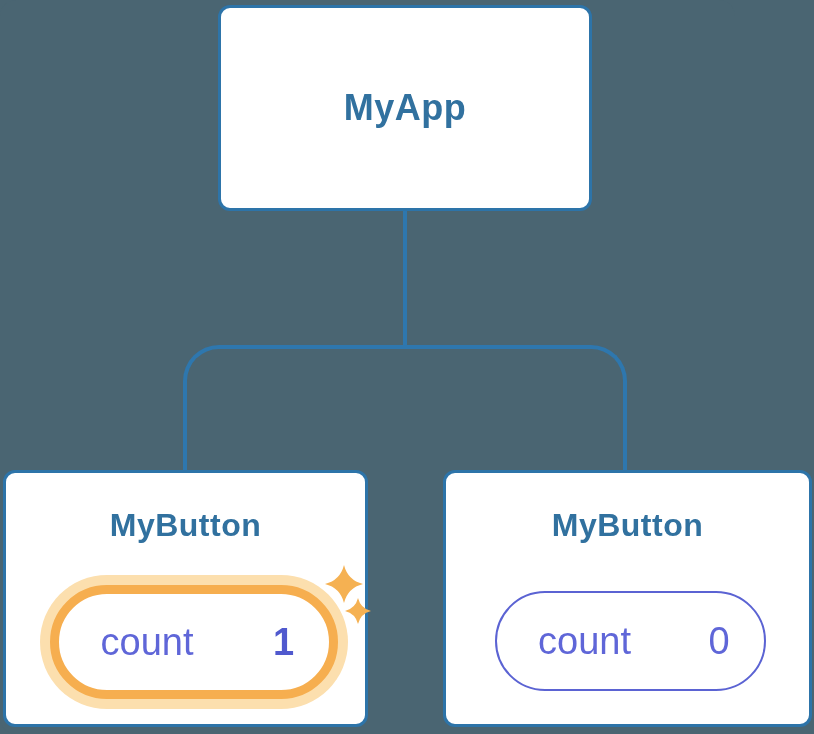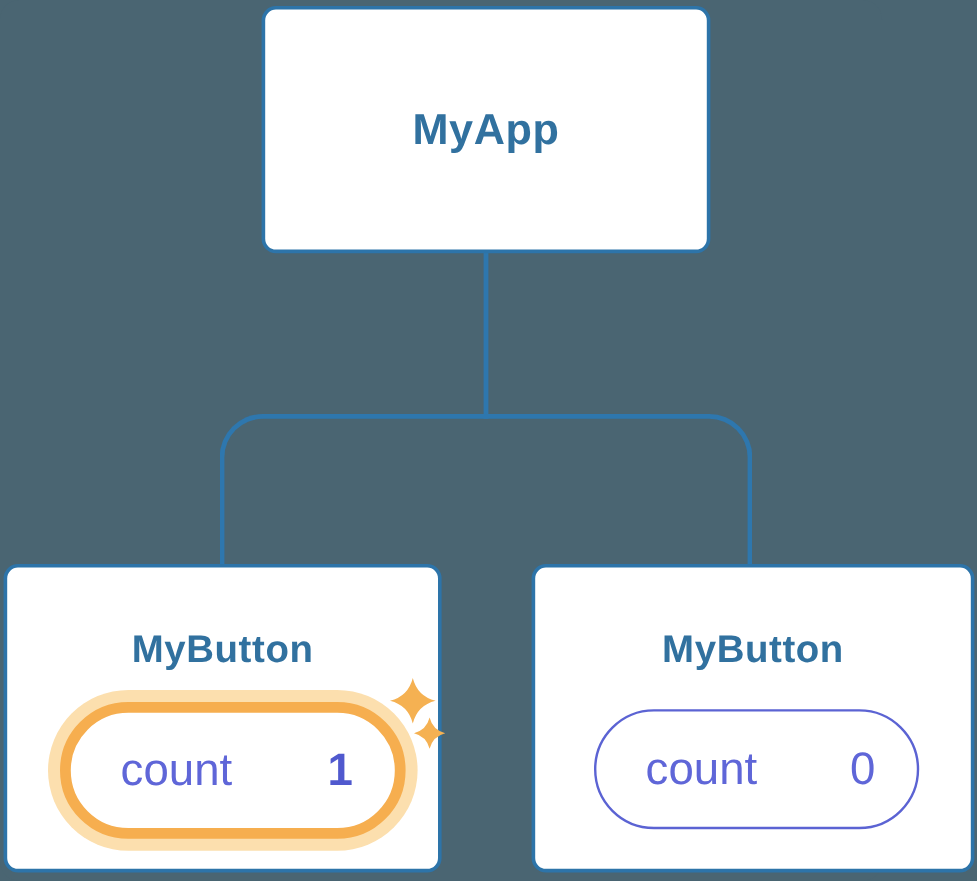--- a/index.html
+++ b/index.html
@@ -64,21 +64,21 @@
   .node-label {
     font-weight: bold;
     font-size: 32px;
     color: var(--node-label);
     letter-spacing: 0.5px;
   }
   .node-child-left  { left: 3px;   top: 470px; width: 365px; height: 257px; }
   .node-child-right { left: 443px; top: 470px; width: 369px; height: 257px; }
   .child-heading {
     position: absolute;
-    left: 0; right: 0; top: 50px;
+    left: 0; right: 0; top: 34px;
     text-align: center;
   }
 
   
   .pill {
     position: absolute;
     display: flex;
     align-items: center;
     background: #ffffff;
   }

